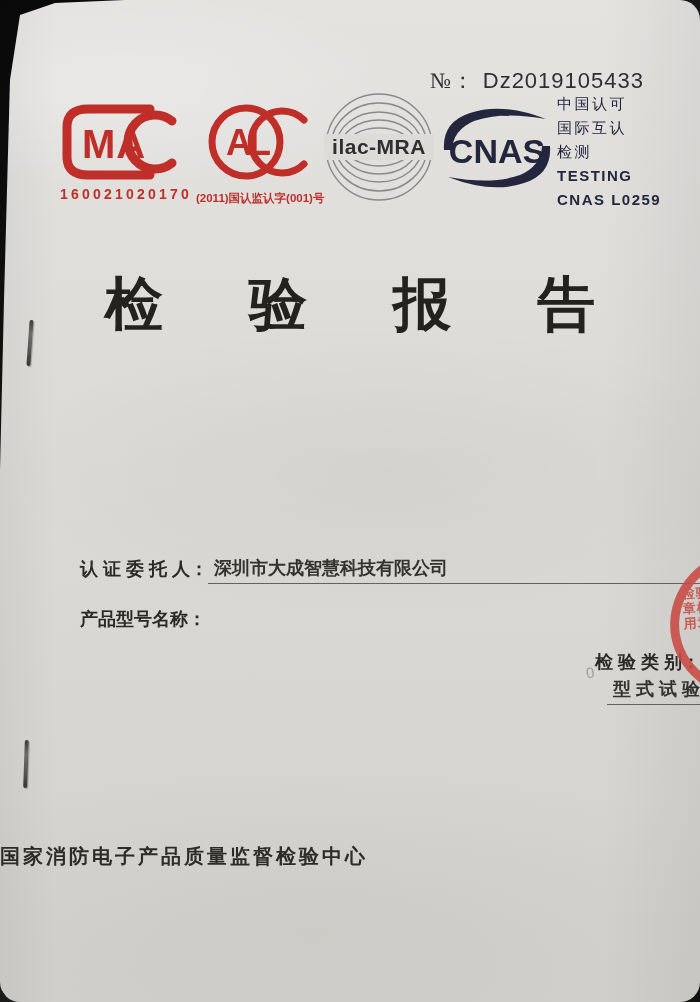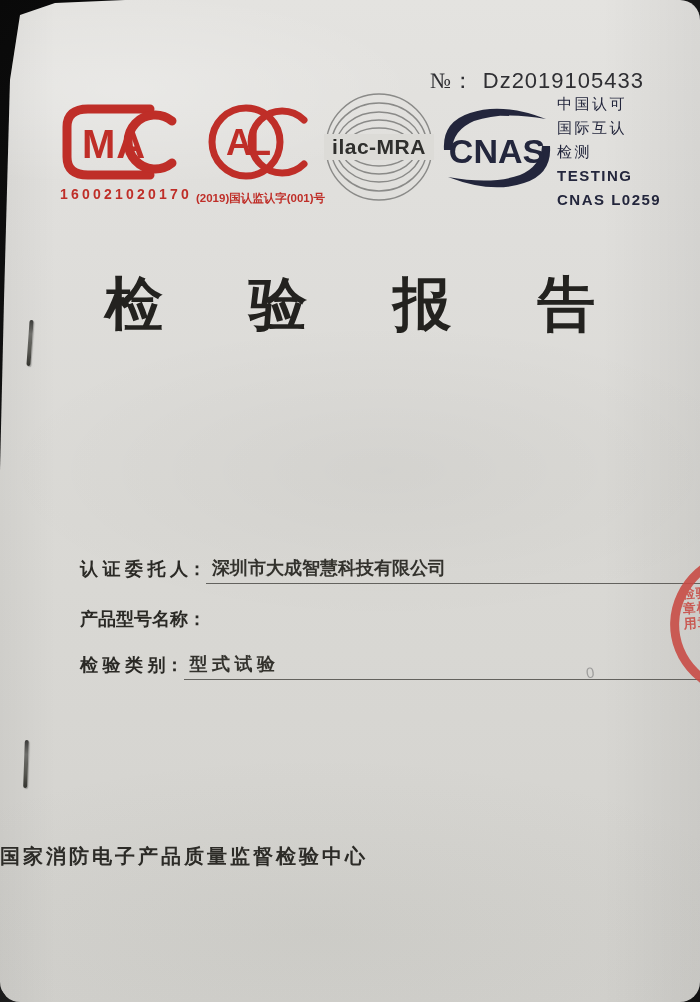--- a/index.html
+++ b/index.html
@@ -34,27 +34,27 @@
   .cal-caption{top:191px;left:196px;width:128px;font-size:11.5px;text-align:center;font-weight:bold;}
   .cnas-lines{position:absolute;top:92px;left:557px;color:#23263c;}
   .cnas-lines .ln{display:block;font-size:15px;letter-spacing:2.5px;line-height:24px;}
   .cnas-lines .ln.latin{font-weight:bold;letter-spacing:1.5px;}
   
   .title{
     position:absolute;top:266px;left:0;width:100%;text-align:center;
     font-size:58px;font-weight:bold;color:#23221f;letter-spacing:18px;text-indent:18px;white-space:pre;
   }
   
-  .field{position:absolute;left:80px;right:0;display:flex;align-items:flex-end;height:30px;font-family:Liberation Serif, serif;}
+  .field{position:absolute;left:80px;right:0;display:flex;align-items:flex-end;height:30px;}
   .field-label{font-size:18px;font-weight:bold;color:#2a2925;white-space:pre;flex:0 0 auto;padding-bottom:3px;}
   .field-value{
     flex:1 1 auto;font-size:18px;color:#33322d;white-space:pre;
     border-bottom:1.5px solid #63625e;padding:0 0 3px 6px;font-weight:600;
   }
-  .field-1{top:554px;}.field-2{top:604px;}.field-3{top:650px;}
+  .field-1{top:554px;}.field-2{top:604px;}.field-3{top:650px;flex-direction:column;}
   
   .pencil-mark{position:absolute;top:664px;left:586px;font-size:15px;color:rgba(70,70,72,.4);transform:rotate(-8deg);}
   
   .footer{
     position:absolute;top:843px;left:0;width:100%;
     font-size:20px;font-weight:600;color:#2c2b27;letter-spacing:3px;
   }
   
   .stamp{position:absolute;top:548px;left:670px;width:160px;height:150px;transform:rotate(-10deg);opacity:.88;}
   .stamp .ring{position:absolute;inset:0;border:9px solid #c94a43;border-radius:50%;}
@@ -80,21 +80,21 @@
       <path d="M 114 21 A 27 27 0 1 0 114 63" fill="none" stroke="#bf2e28" stroke-width="9" stroke-linecap="round"></path>
       <text x="24" y="58" font-size="40" font-weight="bold" fill="#bf2e28" letter-spacing="1">MA</text>
     </svg>
     <div class="mark-caption cma-caption">160021020170</div>
 
     <svg class="mark" style="top:96px;left:202px;" width="116" height="94" viewBox="0 0 116 94">
       <circle cx="44" cy="46" r="34" fill="none" stroke="#bf2e28" stroke-width="7"></circle>
       <path d="M 102 24 A 31 31 0 1 0 102 68" fill="none" stroke="#bf2e28" stroke-width="7" stroke-linecap="round"></path>
       <text x="24" y="59" font-size="36" font-weight="bold" fill="#bf2e28" letter-spacing="-3">AL</text>
     </svg>
-    <div class="mark-caption cal-caption">(2019)国认监认字(001)号</div>
+    <div class="mark-caption cal-caption">(2011)国认监认字(001)号</div>
 
     <svg class="mark" style="top:90px;left:322px;" width="114" height="114" viewBox="0 0 114 114">
       <g fill="none" stroke="#8a8a88" stroke-width="1.4">
         <ellipse cx="57" cy="57" rx="53" ry="53"></ellipse>
         <ellipse cx="57" cy="57" rx="48" ry="44"></ellipse>
         <ellipse cx="57" cy="57" rx="43" ry="35"></ellipse>
         <ellipse cx="57" cy="57" rx="38" ry="27"></ellipse>
         <ellipse cx="57" cy="57" rx="33" ry="19"></ellipse>
         <ellipse cx="57" cy="57" rx="27" ry="12"></ellipse>
       </g>

